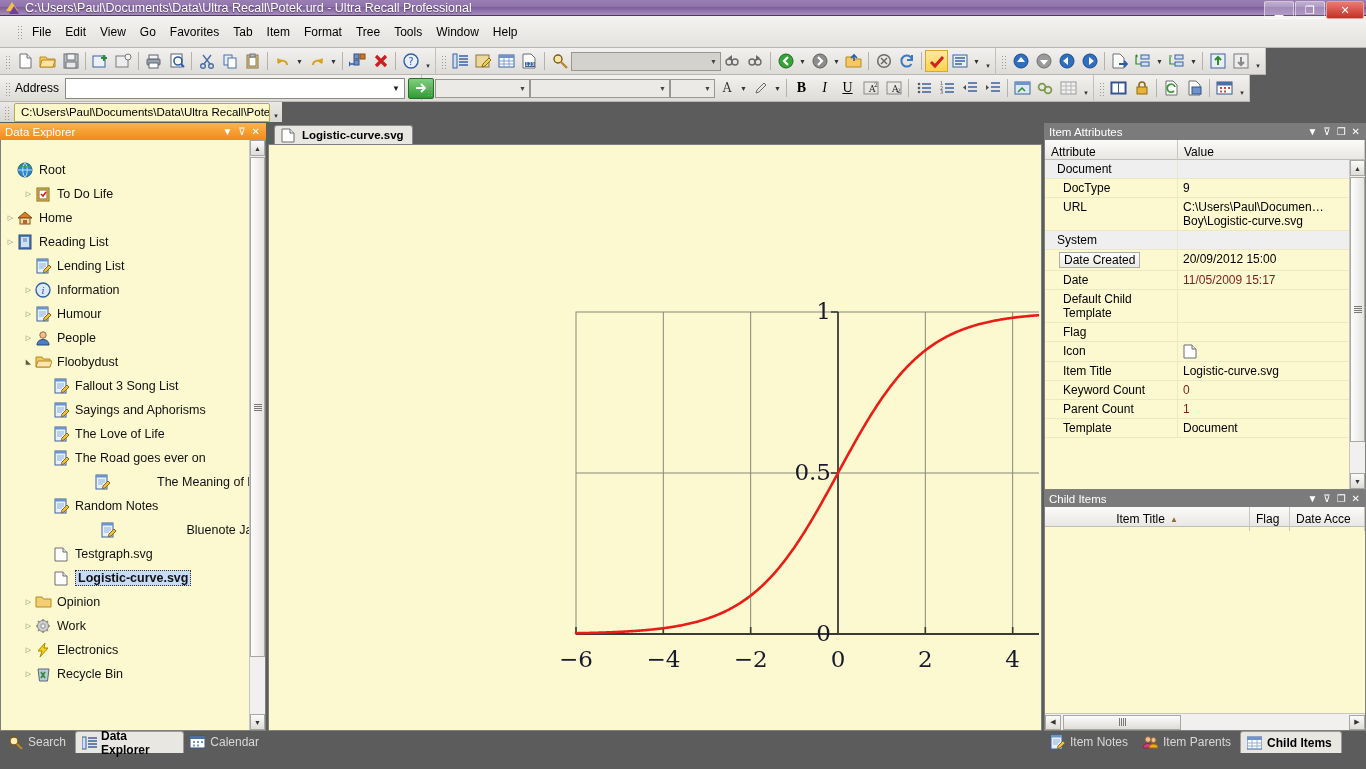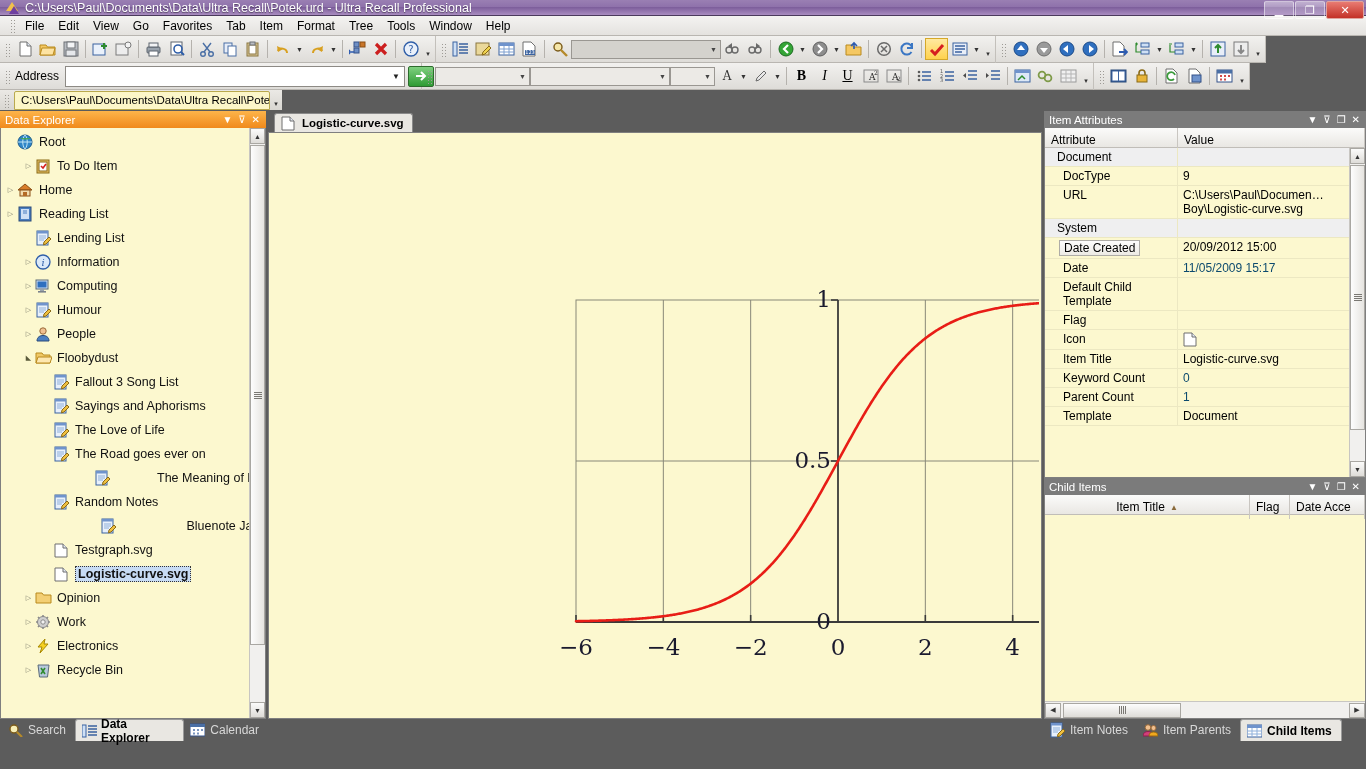--- a/index.html
+++ b/index.html
@@ -20,22 +20,22 @@
   #app-icon .t1{position:absolute;left:2px;top:2px;width:0;height:0;border-left:6px solid transparent;border-right:6px solid transparent;border-bottom:9px solid #f2c14b;}
   #app-icon .t2{position:absolute;left:5px;top:6px;width:0;height:0;border-left:5px solid transparent;border-right:5px solid transparent;border-bottom:8px solid #6f3fa0;}
   #title-text{color:#fff;font-size:12.5px;white-space:nowrap;text-shadow:0 1px 1px rgba(0,0,0,.45);}
   #wincaps{position:absolute;right:2px;top:1px;display:flex;gap:1px;}
   .wbtn{width:30px;height:18px;display:flex;align-items:center;justify-content:center;
         border:1px solid rgba(255,255,255,.5);border-radius:2px;color:#fff;font-size:11px;
         background:linear-gradient(to bottom,rgba(255,255,255,.40),rgba(255,255,255,.08));}
   .wbtn.close{background:linear-gradient(to bottom,#e97b72,#c33127);border-color:#e0a49d;width:38px;}
   .wbtn span{line-height:1;font-family:"DejaVu Sans",sans-serif;}
   
-  #menubar{height:20px;background:linear-gradient(to bottom,#f4f3f1,#e4e2df);
-    display:flex;align-items:center;border-bottom:1px solid #b9b6b1;padding-left:6px;}
+  #menubar{height:32px;background:linear-gradient(to bottom,#f4f3f1,#e4e2df);
+    display:flex;align-items:center;border-bottom:1px solid #b9b6b1;padding-left:13px;}
   .grip{width:6px;height:15px;flex:none;margin:0 3px;
         background-image:radial-gradient(circle,#9d9a95 0.8px,transparent 1px);
         background-size:3px 3px;background-position:1px 1px;}
   .menu-item{padding:2px 7px;color:#000;font-size:12px;white-space:nowrap;}
   
   .tbrow{display:flex;align-items:center;background:linear-gradient(to bottom,#f2f1ef,#dedcd8);
          border-bottom:1px solid #b9b6b1;height:27px;}
   .tbgroup{display:flex;align-items:center;height:27px;padding:0 1px;
            border-right:1px solid #c3c0bb;}
   .tbtn{width:23px;height:22px;display:flex;align-items:center;justify-content:center;flex:none;}
@@ -96,21 +96,21 @@
   #attrwrap{height:350px;background:#fcf8cf;border:1px solid #7f7f7f;border-top:none;display:flex;flex-direction:column;overflow:hidden;position:relative;}
   .gridhead{height:20px;display:flex;background:linear-gradient(to bottom,#fbfbfa,#e9e7e3);
             border-bottom:1px solid #c0bdb8;font-size:12px;}
   .gh-cell{display:flex;align-items:center;padding:12px 6px;border-right:1px solid #c9c6c1;}
   .attrrow{display:flex;font-size:12px;border-bottom:1px solid #ece8c2;}
   .attrrow .a{width:133px;flex:none;padding:2px 4px 2px 18px;border-right:1px solid #ece8c2;}
   .attrrow .v{flex:1;padding:2px 5px;overflow:hidden;}
   .attrrow.group{background:#efeff0;}
   .attrrow.group .a{padding-left:12px;}
   .attrrow.group .v{background:#efeff0;}
-  .attrrow .v.dim{color:#0c4a6e;}
+  .attrrow .v.dim{color:#7f1d1d;}
   .a-sel{display:inline-block;background:linear-gradient(to bottom,#fdfdfd,#eceae4);
          border:1px solid #aeaca7;padding:0 4px;margin-left:-4px;}
   #childwrap{flex:1;background:#fcf8cf;border:1px solid #7f7f7f;border-top:none;display:flex;flex-direction:column;position:relative;overflow:hidden;}
   .hscroll{height:17px;background:#f1f0ee;border-top:1px solid #c8c6c2;display:flex;align-items:center;}
   .hs-btn{width:16px;height:15px;display:flex;align-items:center;justify-content:center;font-size:7px;color:#333;
           background:linear-gradient(to bottom,#fbfbfa,#dedcd8);border:1px solid #a9a7a2;}
   .hs-thumb{height:15px;background:linear-gradient(to bottom,#fdfdfd,#dedcd8);border:1px solid #a9a7a2;
             display:flex;align-items:center;justify-content:center;}
   .hs-grip{width:7px;height:8px;background-image:linear-gradient(to right,#7a7873 1px,transparent 1px);
            background-size:2px 100%;}
@@ -595,41 +595,41 @@
     <div class="paneltitle" id="de-title">
       <span>Data Explorer</span>
       <span class="pt-caps">
         <span>▼</span>
         <span>⊽</span>
         <span>✕</span>
       </span>
     </div>
     <div id="treewrap">
       <div id="tree-rows" style="padding-top:2px;">
-          <div class="tnode" style="padding-left: 4px;">
+          <div class="tnode" style="padding-left: 4px; margin-top: 16px;">
             <div class="exp"></div>
             <div class="ico">
               <svg width="17" height="16">
                 <circle cx="8" cy="8" r="7" fill="#2f86c8" stroke="#1d5b8c"></circle>
                 <path d="M1 8h14M8 1c3 3 3 11 0 14M8 1C5 4 5 12 8 15" fill="none" stroke="#bfe3f5"></path>
                 <path d="M3 4c3 2 8 2 11 0" fill="#3fa34d" opacity=".85"></path>
               </svg>
             </div>
             <span class="tlabel">Root</span>
           </div>
           <div class="tnode" style="padding-left: 22px;">
             <div class="exp">▷</div>
             <div class="ico">
               <svg width="17" height="16">
                 <rect x="2" y="2" width="12" height="13" fill="#e8c26a" stroke="#8a6a17"></rect>
                 <rect x="4" y="4" width="8" height="9" fill="#fff" stroke="#8a6a17"></rect>
                 <path d="M6 8l2 2 3-4" stroke="#d61f1f" stroke-width="1.6" fill="none"></path>
               </svg>
             </div>
-            <span class="tlabel">To Do Item</span>
+            <span class="tlabel">To Do Life</span>
           </div>
           <div class="tnode" style="">
             <div class="exp">▷</div>
             <div class="ico">
               <svg width="17" height="16">
                 <path d="M8 2l7 6H1z" fill="#d87d2a" stroke="#8a4e15"></path>
                 <rect x="3" y="8" width="10" height="6" fill="#f2dcae" stroke="#8a4e15"></rect>
                 <rect x="6" y="10" width="4" height="4" fill="#b46a25"></rect>
               </svg>
             </div>
@@ -660,32 +660,20 @@
           </div>
           <div class="tnode" style="padding-left: 22px;">
             <div class="exp">▷</div>
             <div class="ico">
               <svg width="17" height="16">
                 <circle cx="8" cy="8" r="7" fill="#dbe9f8" stroke="#2f5ea8" stroke-width="1.3"></circle>
                 <text x="8" y="12" font-size="10" text-anchor="middle" fill="#2f5ea8" font-family="DejaVu Serif" font-style="italic">i</text>
               </svg>
             </div>
             <span class="tlabel">Information</span>
-          </div>
-          <div class="tnode" style="padding-left: 22px;">
-            <div class="exp">▷</div>
-            <div class="ico">
-              <svg width="17" height="16">
-                <rect x="1" y="2" width="12" height="9" fill="#cfe0f5" stroke="#5a6a7a"></rect>
-                <rect x="2.5" y="3.5" width="9" height="6" fill="#2f6fbf"></rect>
-                <rect x="5" y="11" width="4" height="2" fill="#9aa3ad"></rect>
-                <rect x="3" y="13" width="8" height="1.6" fill="#7a828c"></rect>
-              </svg>
-            </div>
-            <span class="tlabel">Computing</span>
           </div>
           <div class="tnode" style="padding-left: 22px;">
             <div class="exp">▷</div>
             <div class="ico">
               <svg width="17" height="16">
                 <rect x="2" y="1" width="11" height="14" fill="#e8f0fb" stroke="#3b63a0"></rect>
                 <rect x="2" y="1" width="11" height="2.5" fill="#6f93cc"></rect>
                 <path d="M4 6h7M4 8h7M4 10h5" stroke="#8fb0da"></path>
                 <path d="M9 12l5-5 2 2-5 5-2.6.8z" fill="#f0c040" stroke="#8a6a17"></path>
               </svg>

